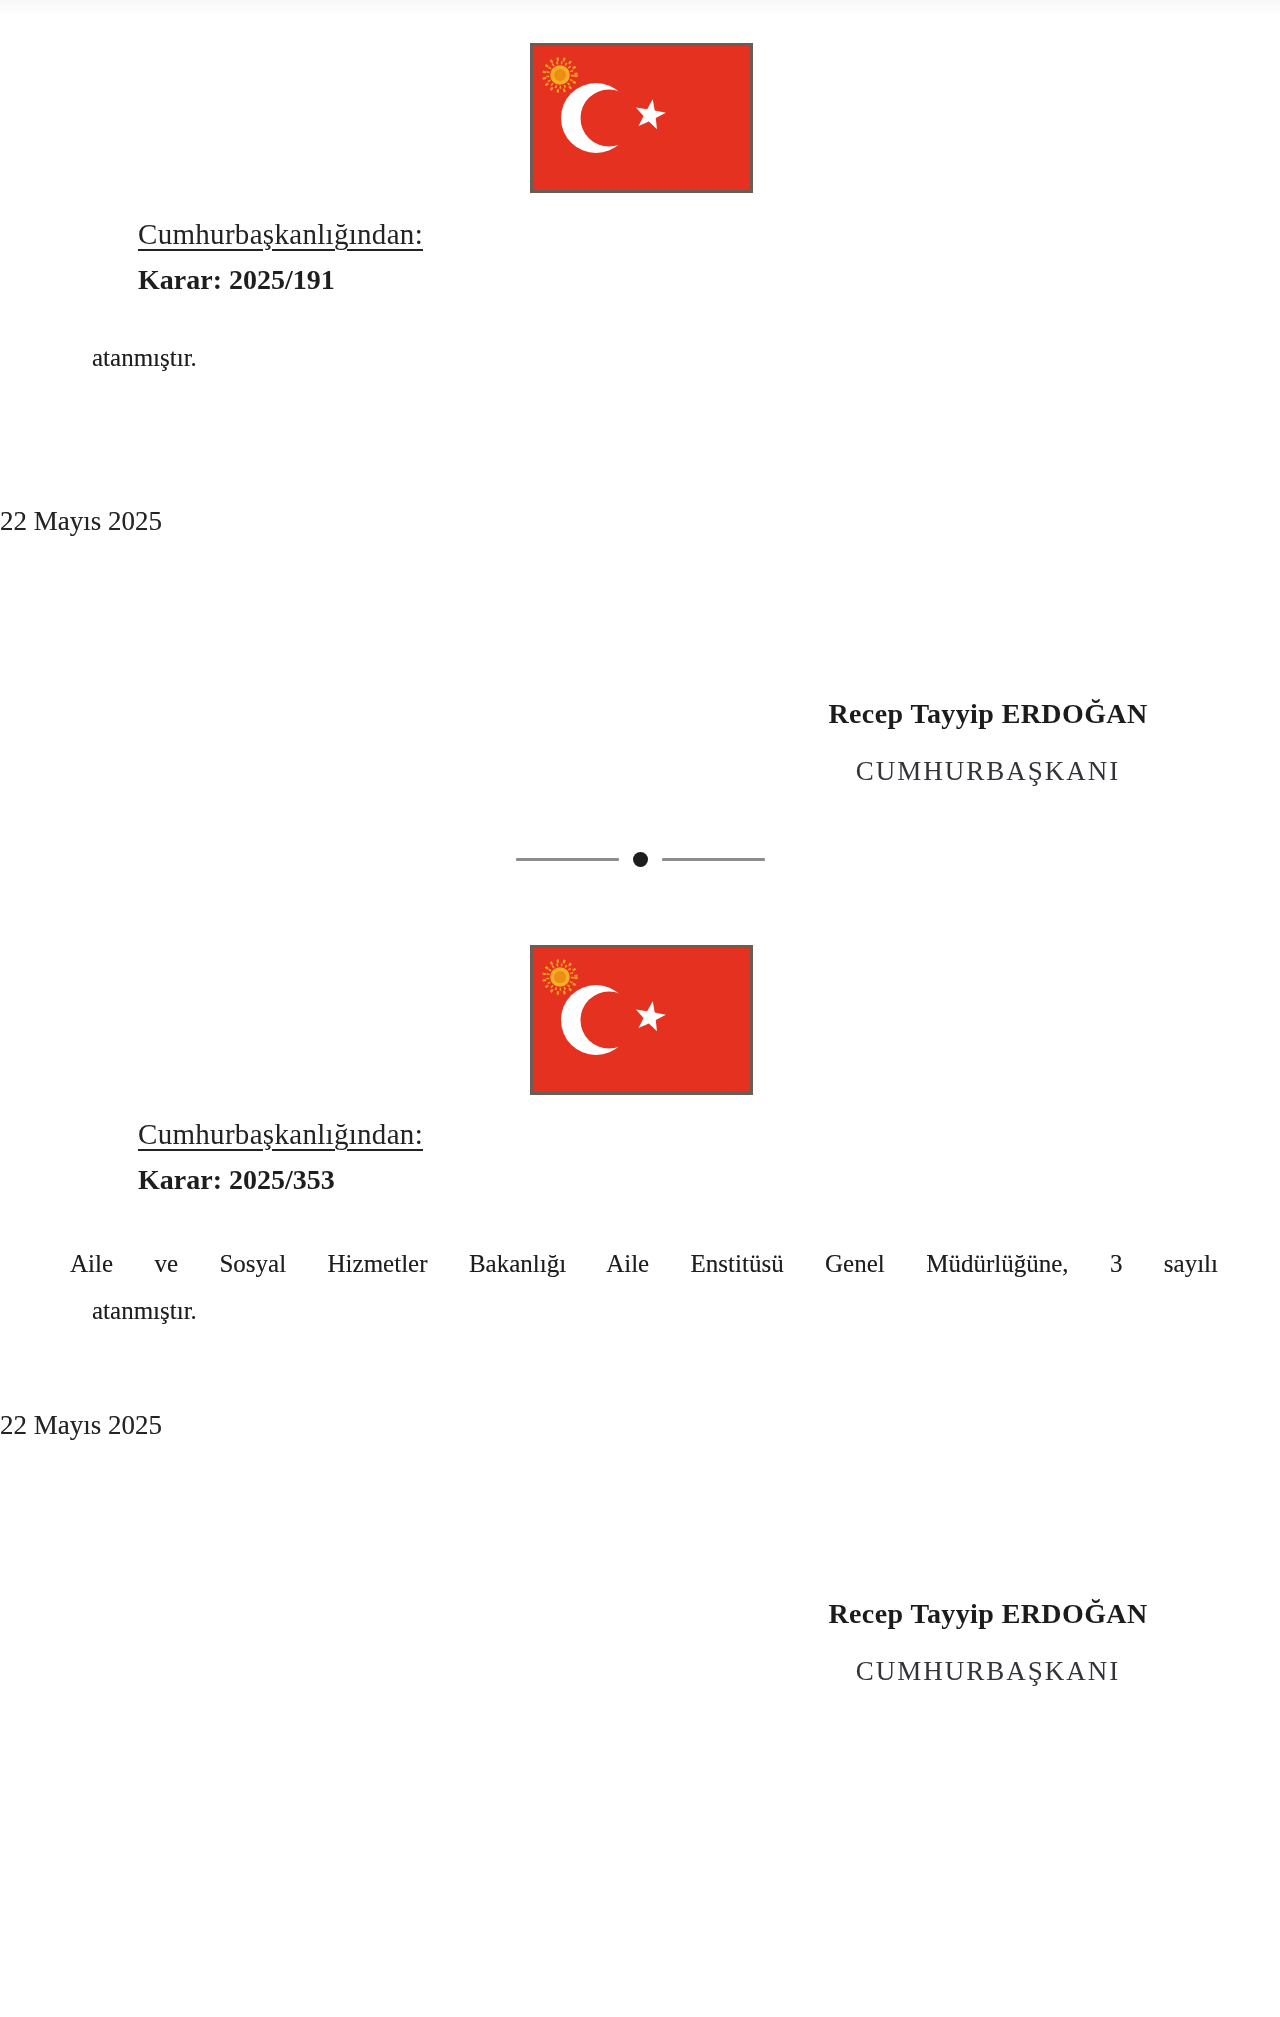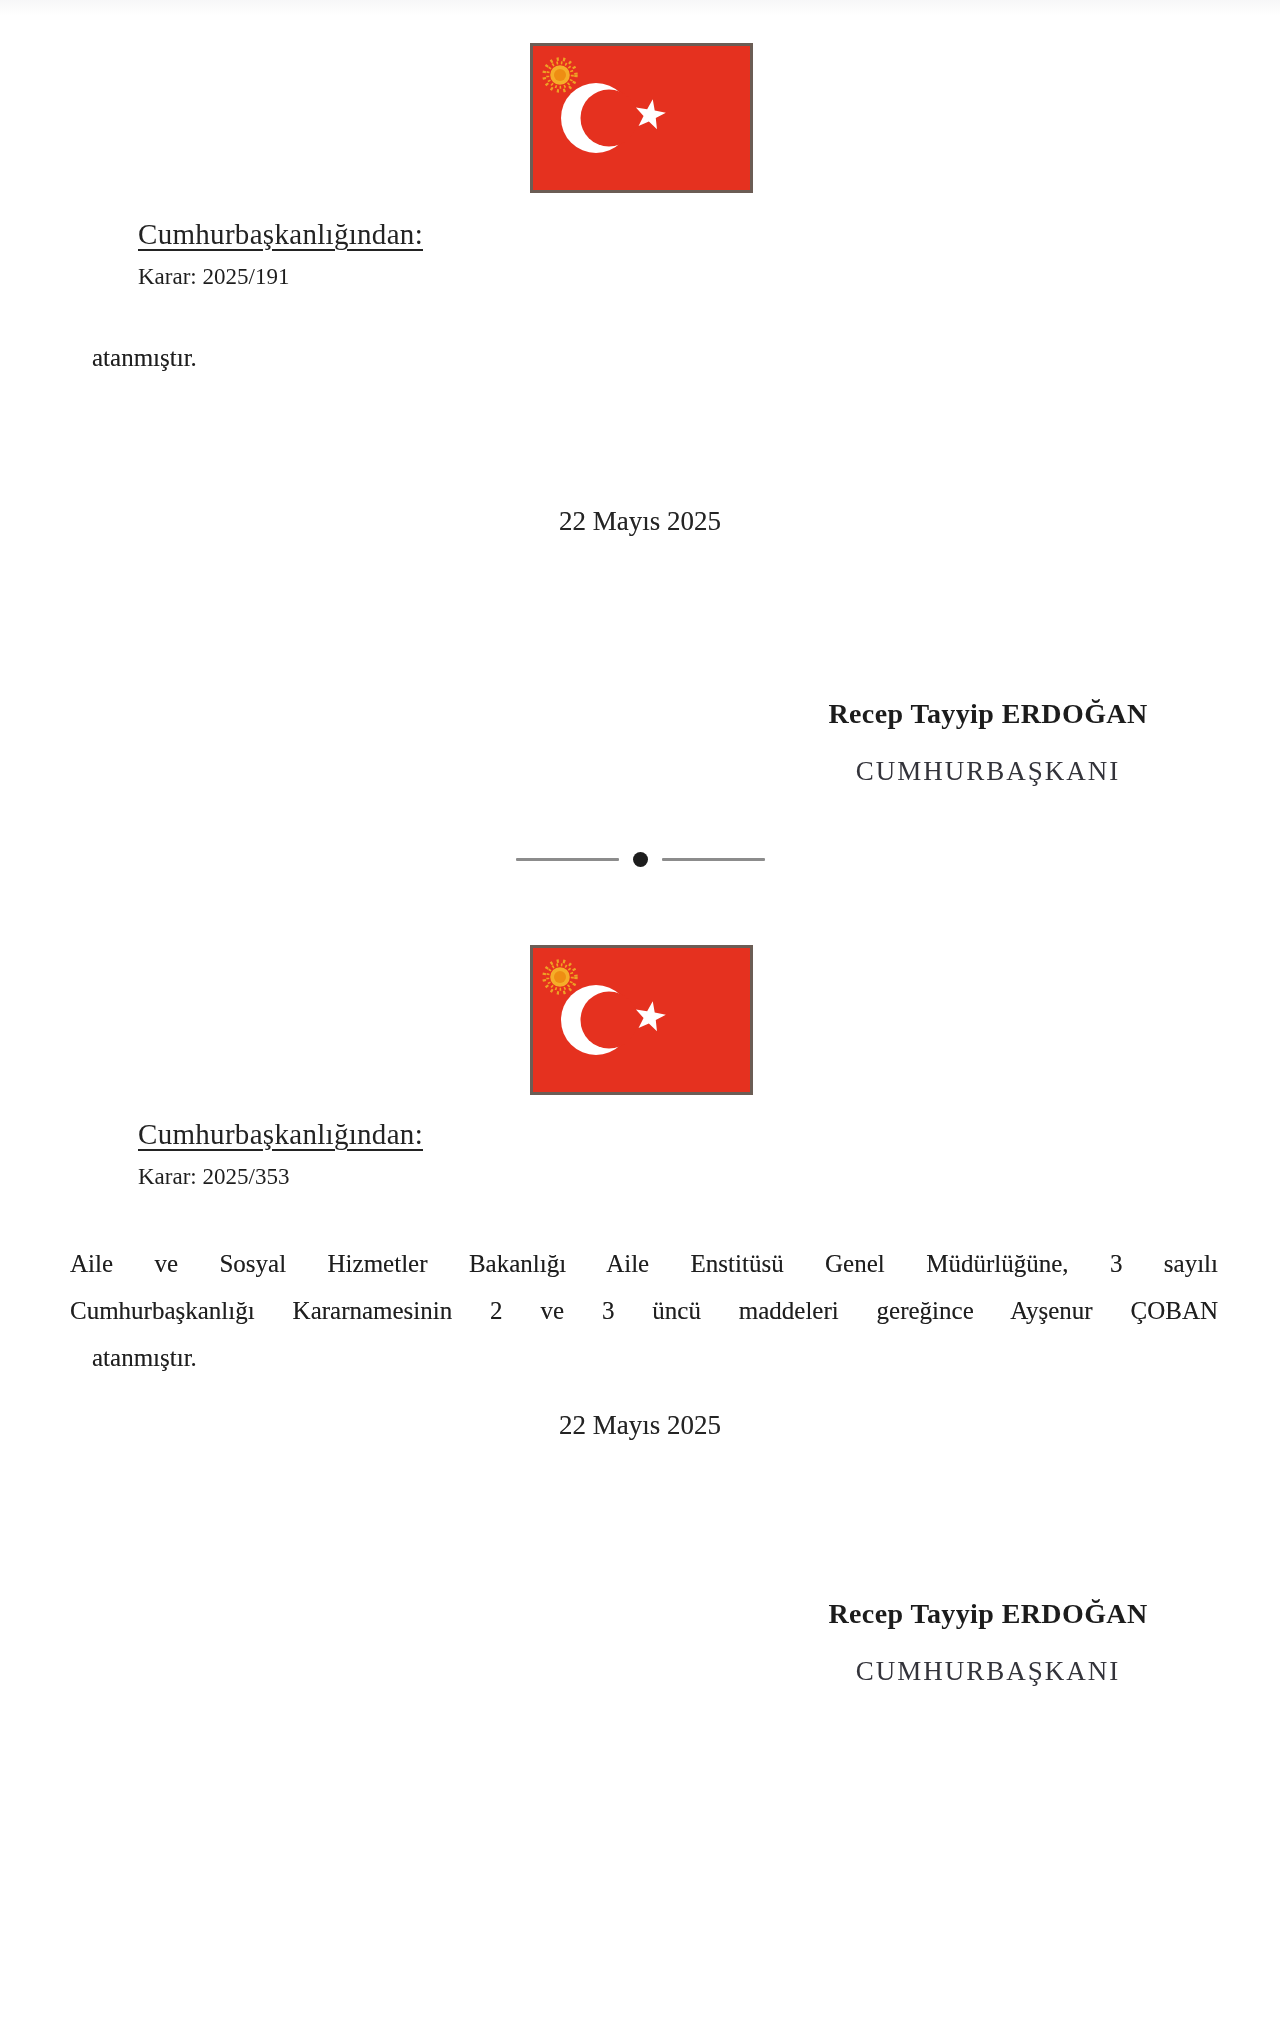--- a/index.html
+++ b/index.html
@@ -39,22 +39,22 @@
     text-decoration-thickness: 2px;
     text-underline-offset: 5px;
     letter-spacing: 0.3px;
   }
   .heading-1 { top: 218px; }
   .heading-2 { top: 1118px; }
 
   .karar {
     position: absolute;
     left: 138px;
-    font-size: 23px;
-    font-weight: 400;
+    font-size: 28px;
+    font-weight: 700;
     color: #1e1e1e;
   }
   .karar-1 { top: 264px; }
   .karar-2 { top: 1164px; }
 
   .body-text {
     position: absolute;
     left: 70px;
     width: 1148px;
     font-size: 25px;
@@ -64,21 +64,20 @@
   }
   .body-1 { top: 334px; }
   .body-2 { top: 1240px; }
   .body-line { text-align: justify; text-align-last: justify; white-space: normal; }
   .body-line.last { text-align-last: left; margin-left: 22px; }
 
   .date-line {
     position: absolute;
     left: 0;
     width: 1280px;
-    text-align: center;
     font-size: 27px;
     color: #242424;
     text-shadow: 0 0 0.5px rgba(30,30,30,0.4);
   }
   .date-1 { top: 506px; }
   .date-2 { top: 1410px; }
 
   .signature {
     position: absolute;
     left: 656px;
@@ -170,21 +169,20 @@
     <circle cx="66" cy="75" r="35" fill="#ffffff"></circle>
     <circle cx="79" cy="75" r="28.5" fill="#e5311f"></circle>
     <polygon points="136,72 125.3,75.8 124.9,87.2 118,78.2 107.1,81.4 113.5,72 107.1,62.6 118,65.8 124.9,56.8 125.3,68.2" fill="#ffffff" transform="rotate(-8 120 72)"></polygon>
   </svg>
 
   <div class="heading heading-2">Cumhurbaşkanlığından:</div>
   <div class="karar karar-2">Karar: 2025/353</div>
 
   <div class="body-text body-2">
     <div class="body-line">Aile ve Sosyal Hizmetler Bakanlığı Aile Enstitüsü Genel Müdürlüğüne, 3 sayılı</div>
-    <div class="body-line">Cumhurbaşkanlığı Kararnamesinin 2 ve 3 üncü maddeleri gereğince Ayşenur ÇOBAN</div>
     <div class="body-line last">atanmıştır.</div>
   </div>
 
   <div class="date-line date-2">22 Mayıs 2025</div>
 
   <div class="signature sig-2">
     <div class="signer-name">Recep Tayyip ERDOĞAN</div>
     <div class="signer-title">CUMHURBAŞKANI</div>
   </div>
 </div>

